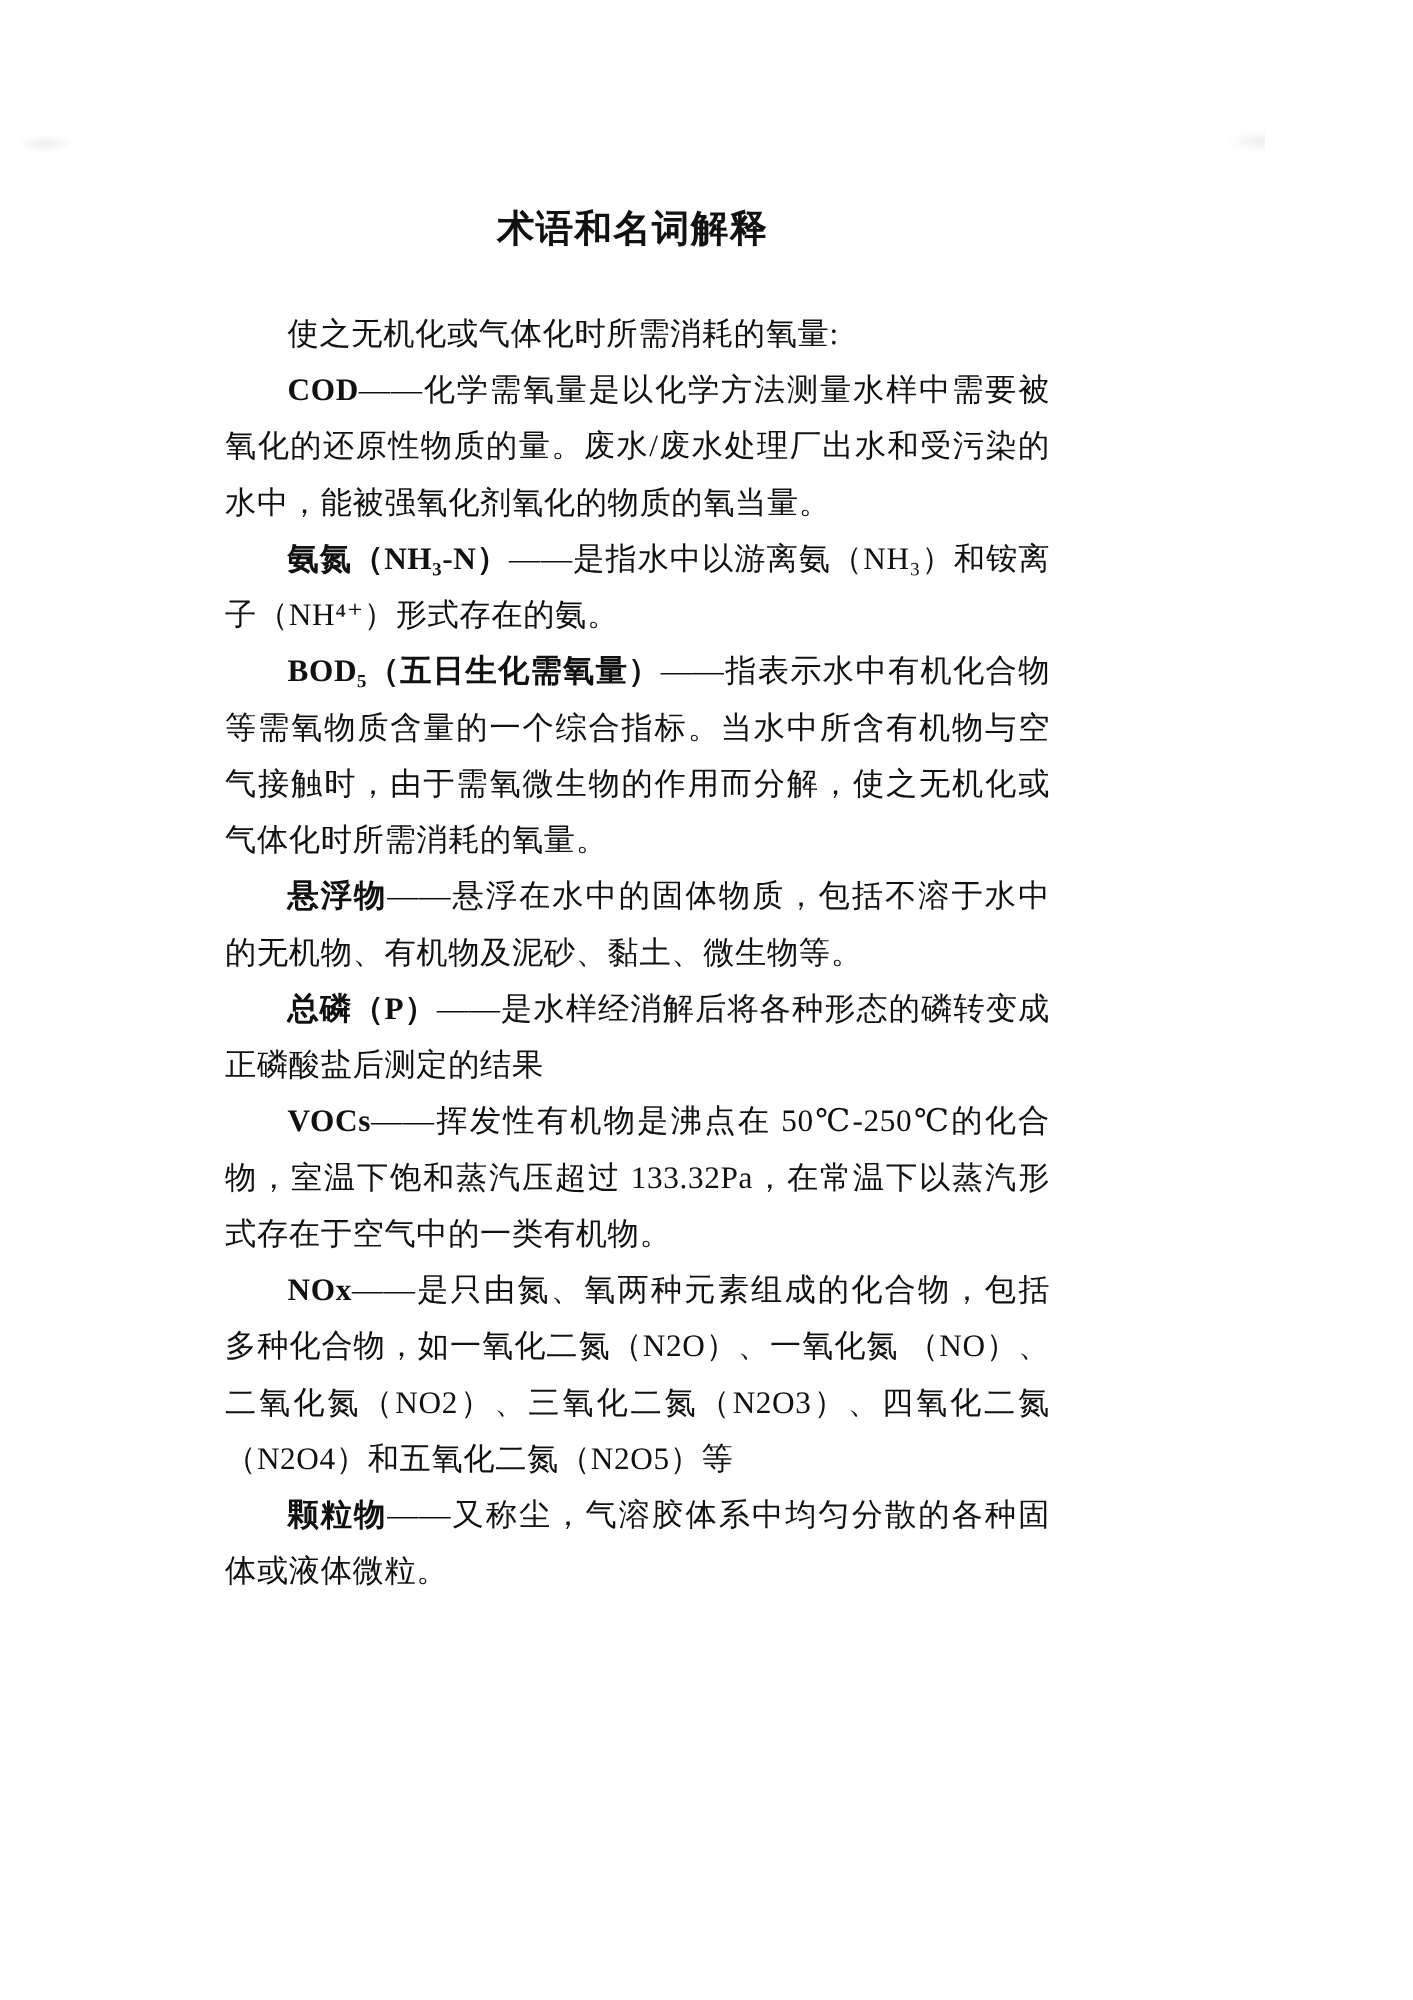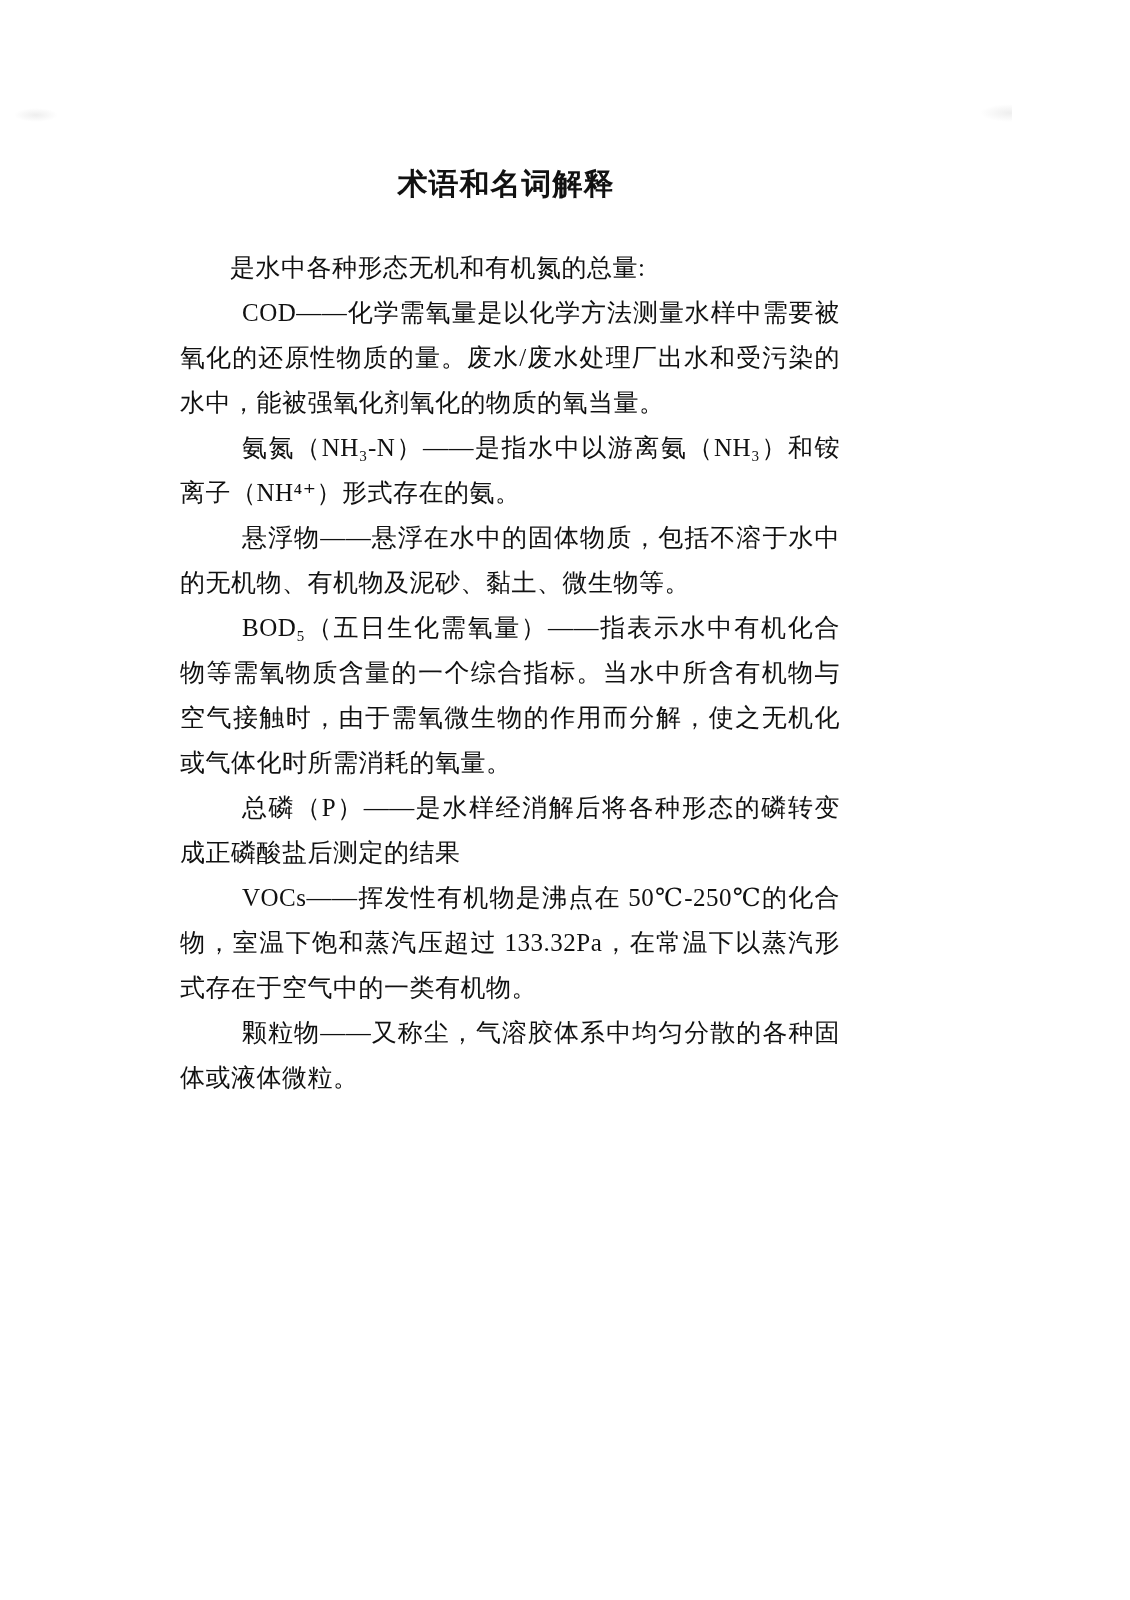--- a/index.html
+++ b/index.html
@@ -29,55 +29,56 @@
   .content p {
     font-size: 25px;
     line-height: 45px;
     text-indent: 50px;        
     text-align: justify;
     letter-spacing: 0.5px;
   }
   .content p.loose {
     line-height: 52px;        
   }
-  .term { font-weight: 400; margin-left: 12px; }
+  .term { font-weight: 700; }
   
   .smudge {
     position: absolute;
     pointer-events: none;
     background: radial-gradient(ellipse at center, rgba(90,90,90,0.10) 0%, rgba(90,90,90,0.0) 70%);
   }
   .smudge.s1 { left: 980px; top: 104px; width: 60px; height: 18px; }
   .smudge.s2 { left: 14px;  top: 108px; width: 44px; height: 14px; }
 </style>
 </head>
 <body>
 
 <div class="page">
   <div class="smudge s1"></div>
   <div class="smudge s2"></div>
 
   <h1 class="doc-title">术语和名词解释</h1>
 
   <div class="content">
-    <p>是水中各种形态无机和有机氮的总量:</p>
+    <p>使之无机化或气体化时所需消耗的氧量:</p>
 
     <p><span class="term">COD</span><span>——化学需氧量是以化学方法测量水样中需要被氧化的还原性物质的量。废水/废水处理厂出水和受污染的水中，能被强氧化剂氧化的物质的氧当量。</span></p>
 
     <p><span class="term">氨氮（NH₃-N）</span><span>——是指水中以游离氨（NH₃）和铵离子（NH⁴⁺）形式存在的氨。</span></p>
 
 
+    <p><span class="term">BOD₅（五日生化需氧量）</span><span>——指表示水中有机化合物等需氧物质含量的一个综合指标。当水中所含有机物与空气接触时，由于需氧微生物的作用而分解，使之无机化或气体化时所需消耗的氧量。</span></p>
+
     <p><span class="term">悬浮物</span><span>——悬浮在水中的固体物质，包括不溶于水中的无机物、有机物及泥砂、黏土、微生物等。</span></p>
-
-    <p><span class="term">BOD₅（五日生化需氧量）</span><span>——指表示水中有机化合物等需氧物质含量的一个综合指标。当水中所含有机物与空气接触时，由于需氧微生物的作用而分解，使之无机化或气体化时所需消耗的氧量。</span></p>
 
     <p><span class="term">总磷（P）</span><span>——是水样经消解后将各种形态的磷转变成正磷酸盐后测定的结果</span></p>
 
     <p><span class="term">VOCs</span><span>——挥发性有机物是沸点在 50℃-250℃的化合物，室温下饱和蒸汽压超过 133.32Pa，在常温下以蒸汽形式存在于空气中的一类有机物。</span></p>
 
 
+    <p><span class="term">NOx</span><span>——是只由氮、氧两种元素组成的化合物，包括多种化合物，如一氧化二氮（N2O）、一氧化氮 （NO）、二氧化氮（NO2）、三氧化二氮（N2O3）、四氧化二氮（N2O4）和五氧化二氮（N2O5）等</span></p>
 
 
     <p><span class="term">颗粒物</span><span>——又称尘，气溶胶体系中均匀分散的各种固体或液体微粒。</span></p>
 
   </div>
 
 </div>
 
 </body></html>

